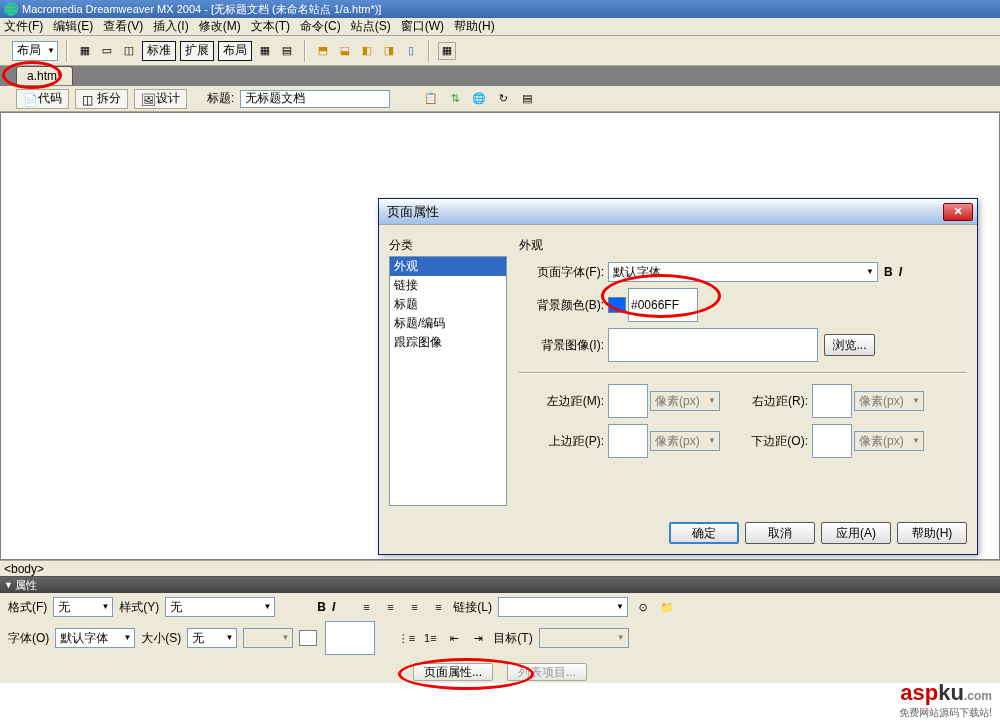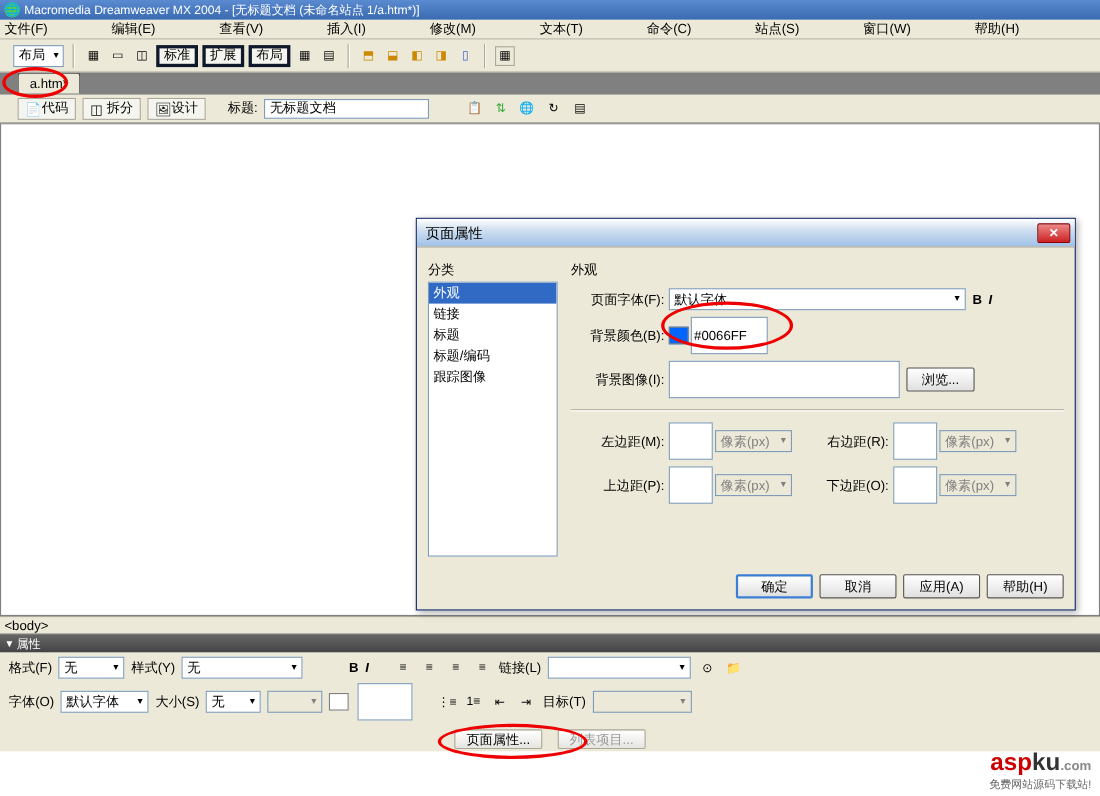--- a/index.html
+++ b/index.html
@@ -4,29 +4,29 @@
 <style>
 * { box-sizing: border-box; margin: 0; padding: 0; font-family: "Microsoft YaHei", SimSun, Arial, sans-serif; }
 body { background: #fff; font-size: 12px; color: #000; width: 1000px; height: 724px; overflow: hidden; position: relative; }
 
 
 .titlebar { background: linear-gradient(#5a8ad0, #3a6ab0); height: 18px; display: flex; align-items: center; padding: 0 4px; color: #fff; }
 .titlebar .logo { width: 14px; height: 14px; background: #6c3; border-radius: 50%; margin-right: 4px; display:flex;align-items:center;justify-content:center;}
 .titlebar-text { font-size: 11px; }
 
 
-.menubar { background: #ece9d8; border-bottom: 1px solid #aca899; height: 18px; display: flex; align-items: center; padding: 0 4px; gap: 48px; }
+.menubar { background: #ece9d8; border-bottom: 1px solid #aca899; height: 18px; display: flex; align-items: center; padding: 0 4px; }
 .menubar span { margin-right: 10px; cursor: default; font-size: 12px; }
 
 
 .toolbar { background: #ece9d8; height: 30px; border-bottom: 1px solid #aca899; display: flex; align-items: center; padding: 0 12px; gap: 4px; }
 .tb-select { height: 20px; font-size: 12px; background: #fff; border: 1px solid #7f9db9; padding: 0 16px 0 4px; position: relative; display:flex;align-items:center;}
 .tb-select::after { content:"▼"; font-size:8px; position:absolute; right:2px; }
 .tb-icon { width:18px; height:18px; border:1px solid transparent; display:flex;align-items:center;justify-content:center;font-size:11px;cursor:pointer;}
-.tb-btn { height:20px; padding:0 4px; border:3px solid #0f172a; background:#f5f5f0; font-size:12px; display:flex;align-items:center;cursor:pointer;}
+.tb-btn { height:20px; padding:0 4px; border:1px solid #0f172a; background:#f5f5f0; font-size:12px; display:flex;align-items:center;cursor:pointer;}
 .tb-sep { width:2px; height:22px; border-left:1px solid #aca899; border-right:1px solid #fff; margin:0 4px; }
 
 
 .tabarea { background: #808080; height: 20px; position: relative; }
 .tab { position:absolute; left:16px; top:0; background:#ece9d8; border:1px solid #555; border-bottom:none; height:19px; padding:2px 10px 0 10px; font-size:12px; border-radius:3px 3px 0 0;}
 .red-circle-tab { position:absolute; border:3px solid #e00; border-radius:50%; width:60px; height:28px; left:2px; top:-5px; pointer-events:none; }
 
 
 .toolbar2 { background: #ece9d8; height: 26px; border-bottom: 1px solid #aca899; display: flex; align-items: center; padding: 0 16px; gap: 6px; }
 .tb2-btn { height:20px; padding:0 6px; border:1px solid #aca899; background:#f5f5f0; font-size:12px; display:flex;align-items:center;gap:3px;cursor:pointer;}
@@ -187,21 +187,21 @@
       <div class="form-row" style="position:relative;">
         <label>背景颜色(B):</label>
         <span class="color-chip" style="background:#0066FF;"></span>
         <input class="fi" style="width: 70px;" value="#0066FF">
         <div class="red-circle-bg" style="left:82px;top:-14px;"></div>
       </div>
 
       <div class="form-row">
         <label>背景图像(I):</label>
         <input class="fi" style="width: 210px;">
-        <button class="dlg-btn" style="width:62px;margin-left:6px;">浏览...</button>
+        <button class="dlg-btn" style="width:51px;margin-left:6px;">浏览...</button>
       </div>
 
       <div class="dlg-divider"></div>
 
       <div class="form-row">
         <label>左边距(M):</label>
         <input class="fi" style="width: 40px;">
         <div class="combo disabled" style="width:70px;margin-left:2px;">
             <span>像素(px)</span>
           </div>

